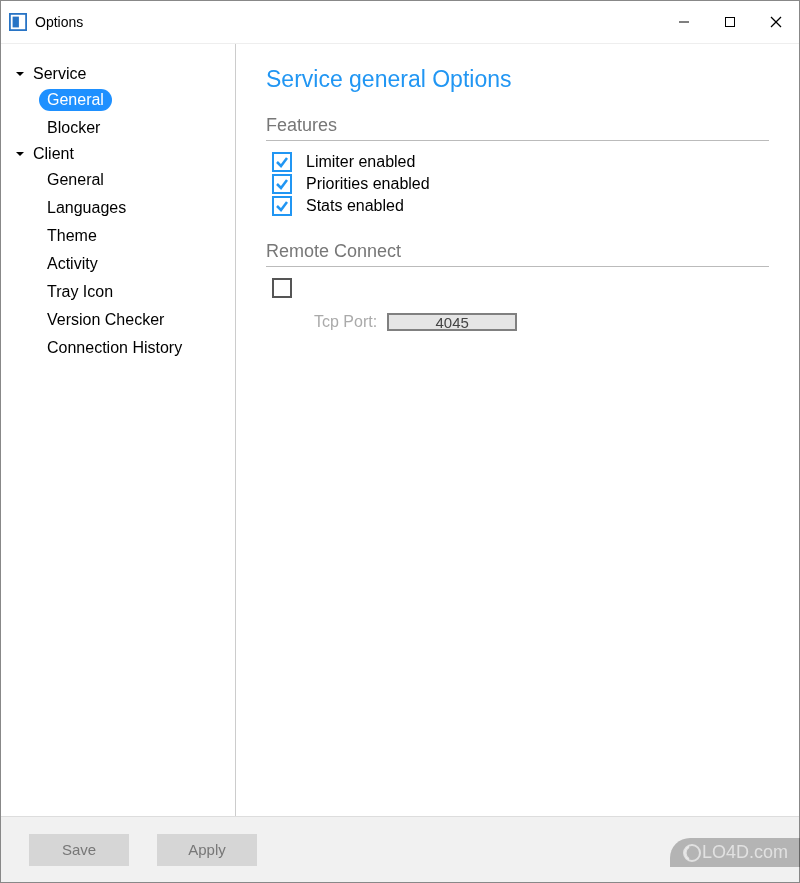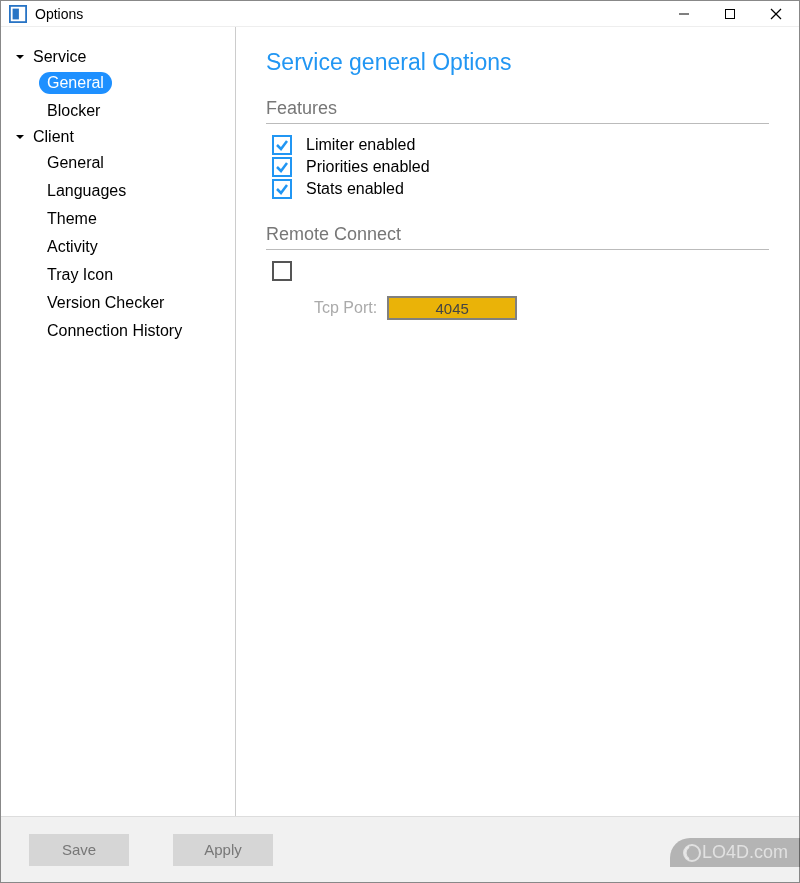--- a/index.html
+++ b/index.html
@@ -12,21 +12,21 @@
     width: 800px;
     height: 883px;
     display: flex;
     flex-direction: column;
     border: 1px solid #888;
   }
   
   .titlebar {
     display: flex;
     align-items: center;
-    height: 26px;
+    height: 43px;
     background: #fff;
     border-bottom: 1px solid #eee;
   }
   .titlebar .app-icon {
     width: 18px; height: 18px;
     margin-left: 8px;
   }
   .titlebar .title {
     margin-left: 8px;
     font-size: 14px;
@@ -122,37 +122,37 @@
     margin-top: 14px;
   }
   .port-label {
     color: #aaa;
     font-size: 16px;
     margin-right: 10px;
     margin-left: 48px;
   }
   .port-input {
     width: 130px;
-    height: 24px;
-    background: #eab308;
+    height: 18px;
+    background: #e5e5e5;
     border: 2px solid #808080;
     text-align: center;
     font-size: 15px;
     color: #444;
   }
 
   
   .bottom {
     background: #f1f1f1;
     border-top: 1px solid #ddd;
     height: 66px;
     display: flex;
     align-items: center;
     padding: 0 28px;
-    gap: 44px;
+    gap: 28px;
   }
   .btn {
     width: 100px;
     height: 32px;
     display: flex;
     align-items: center;
     justify-content: center;
     background: #d6d6d6;
     border: none;
     font-size: 15px;

